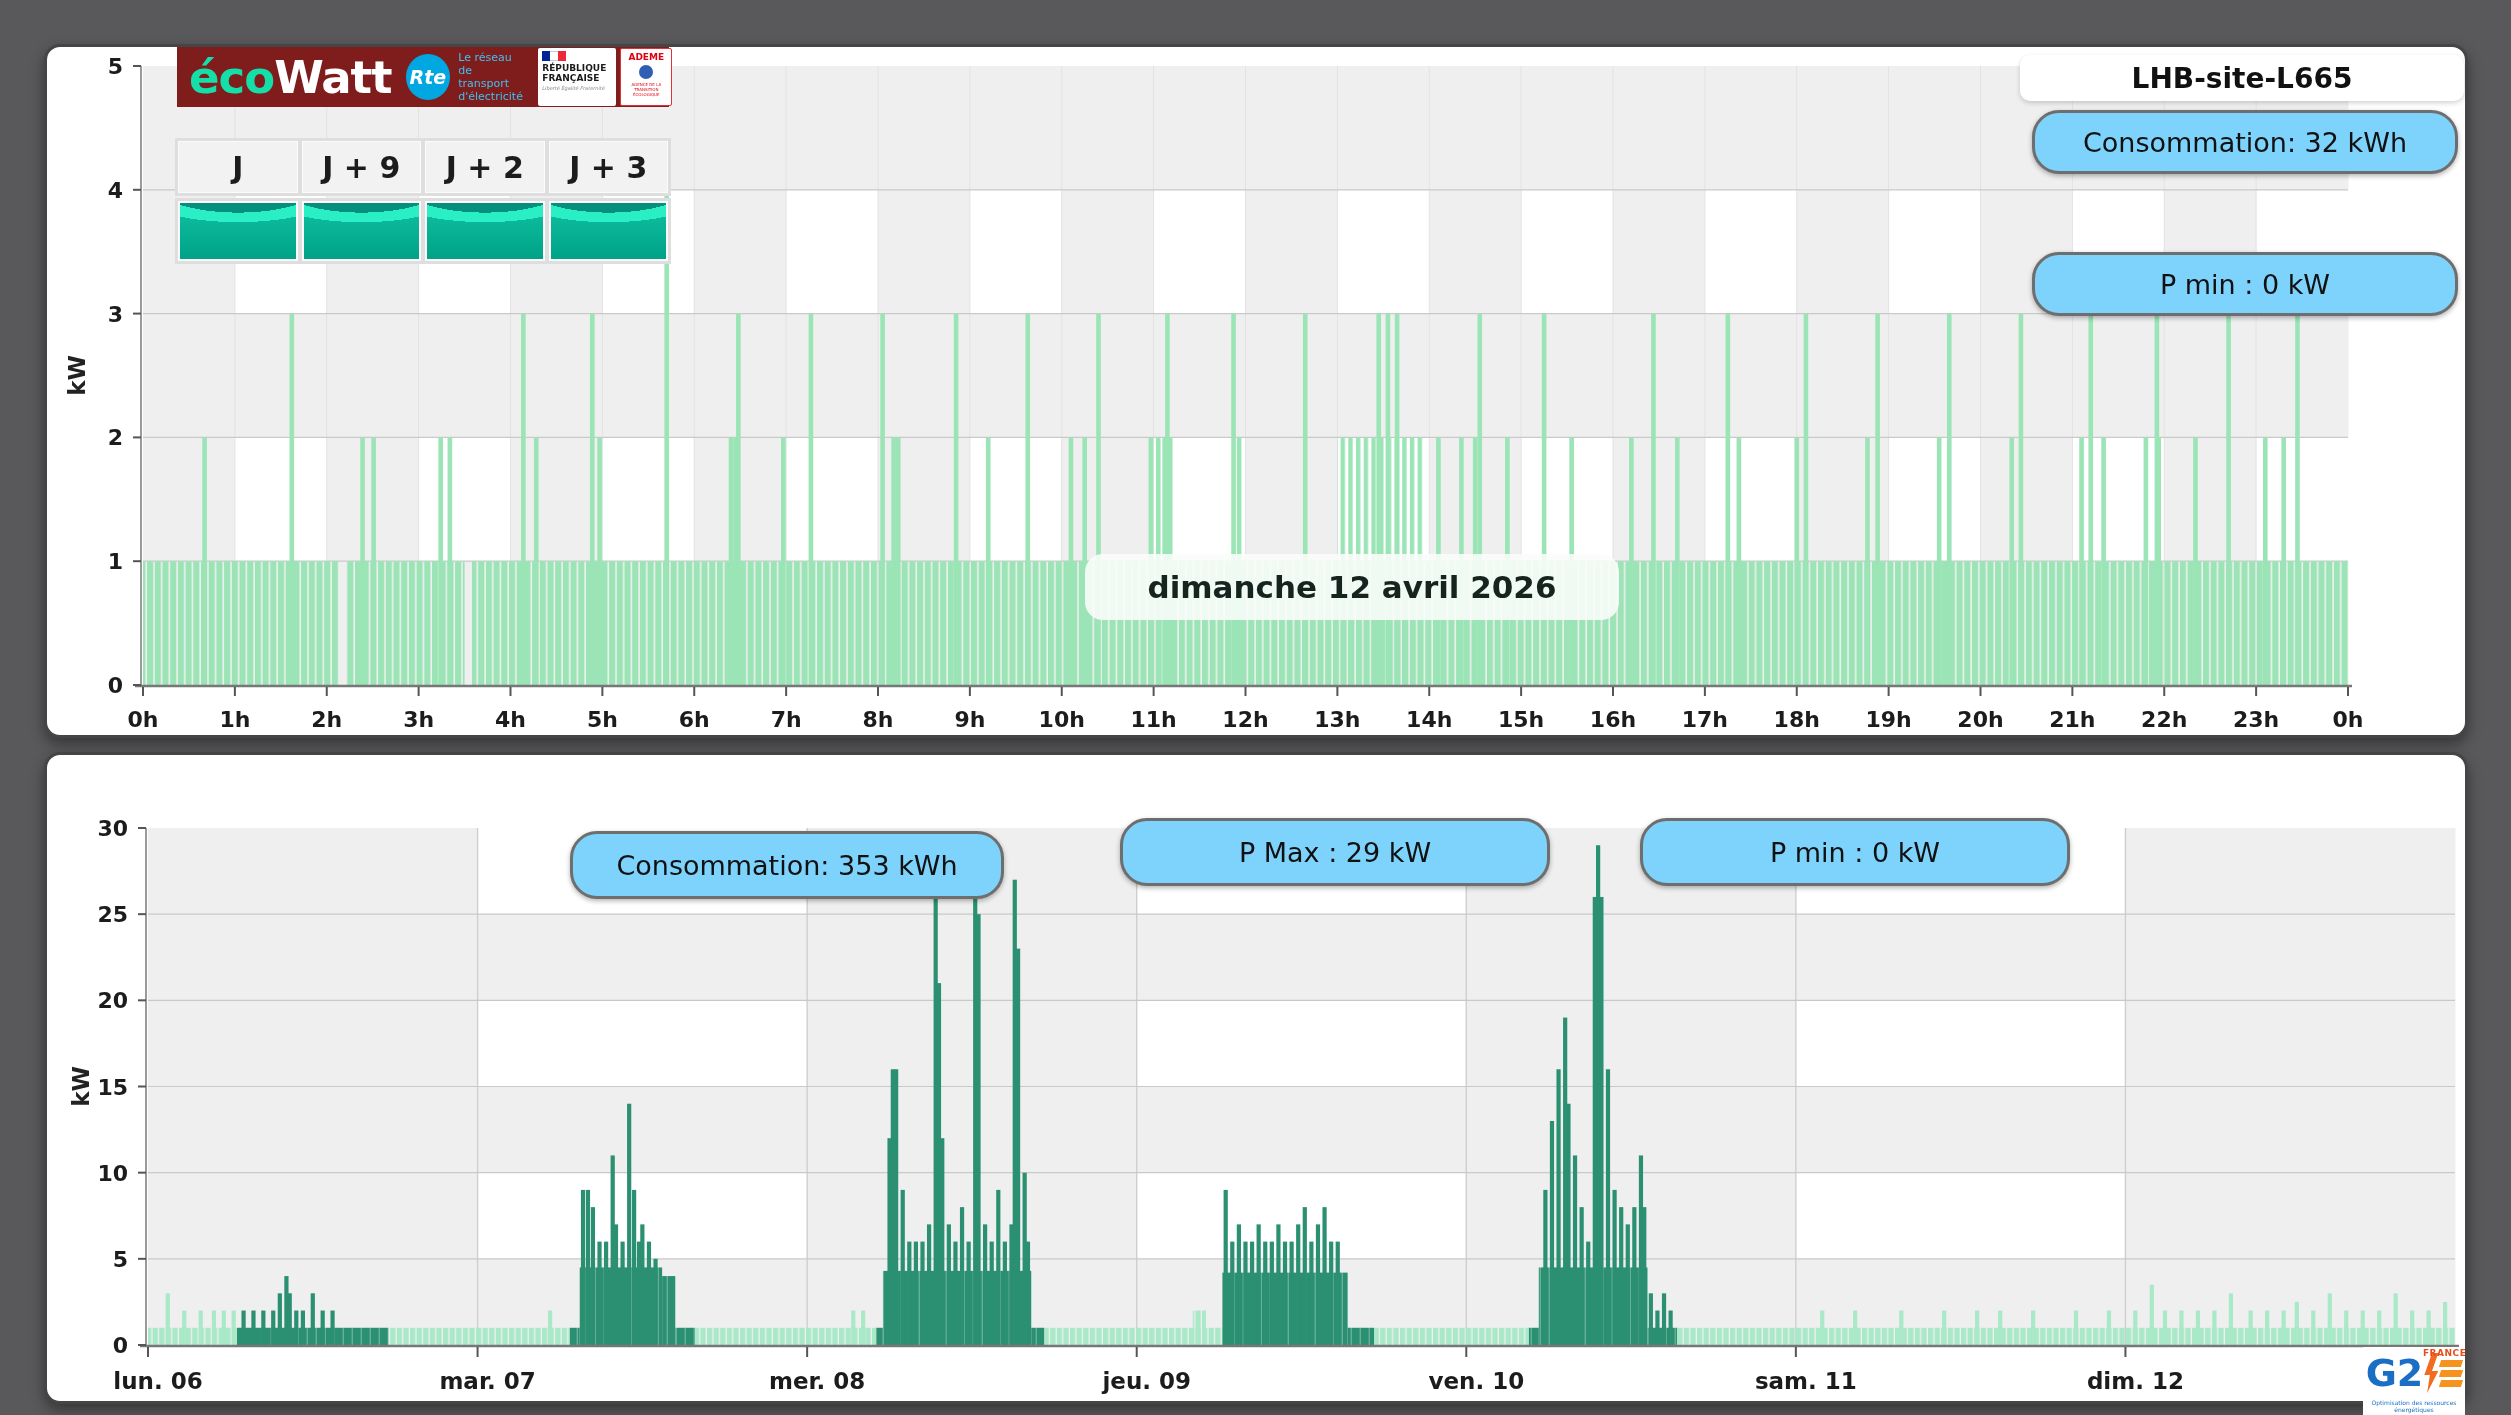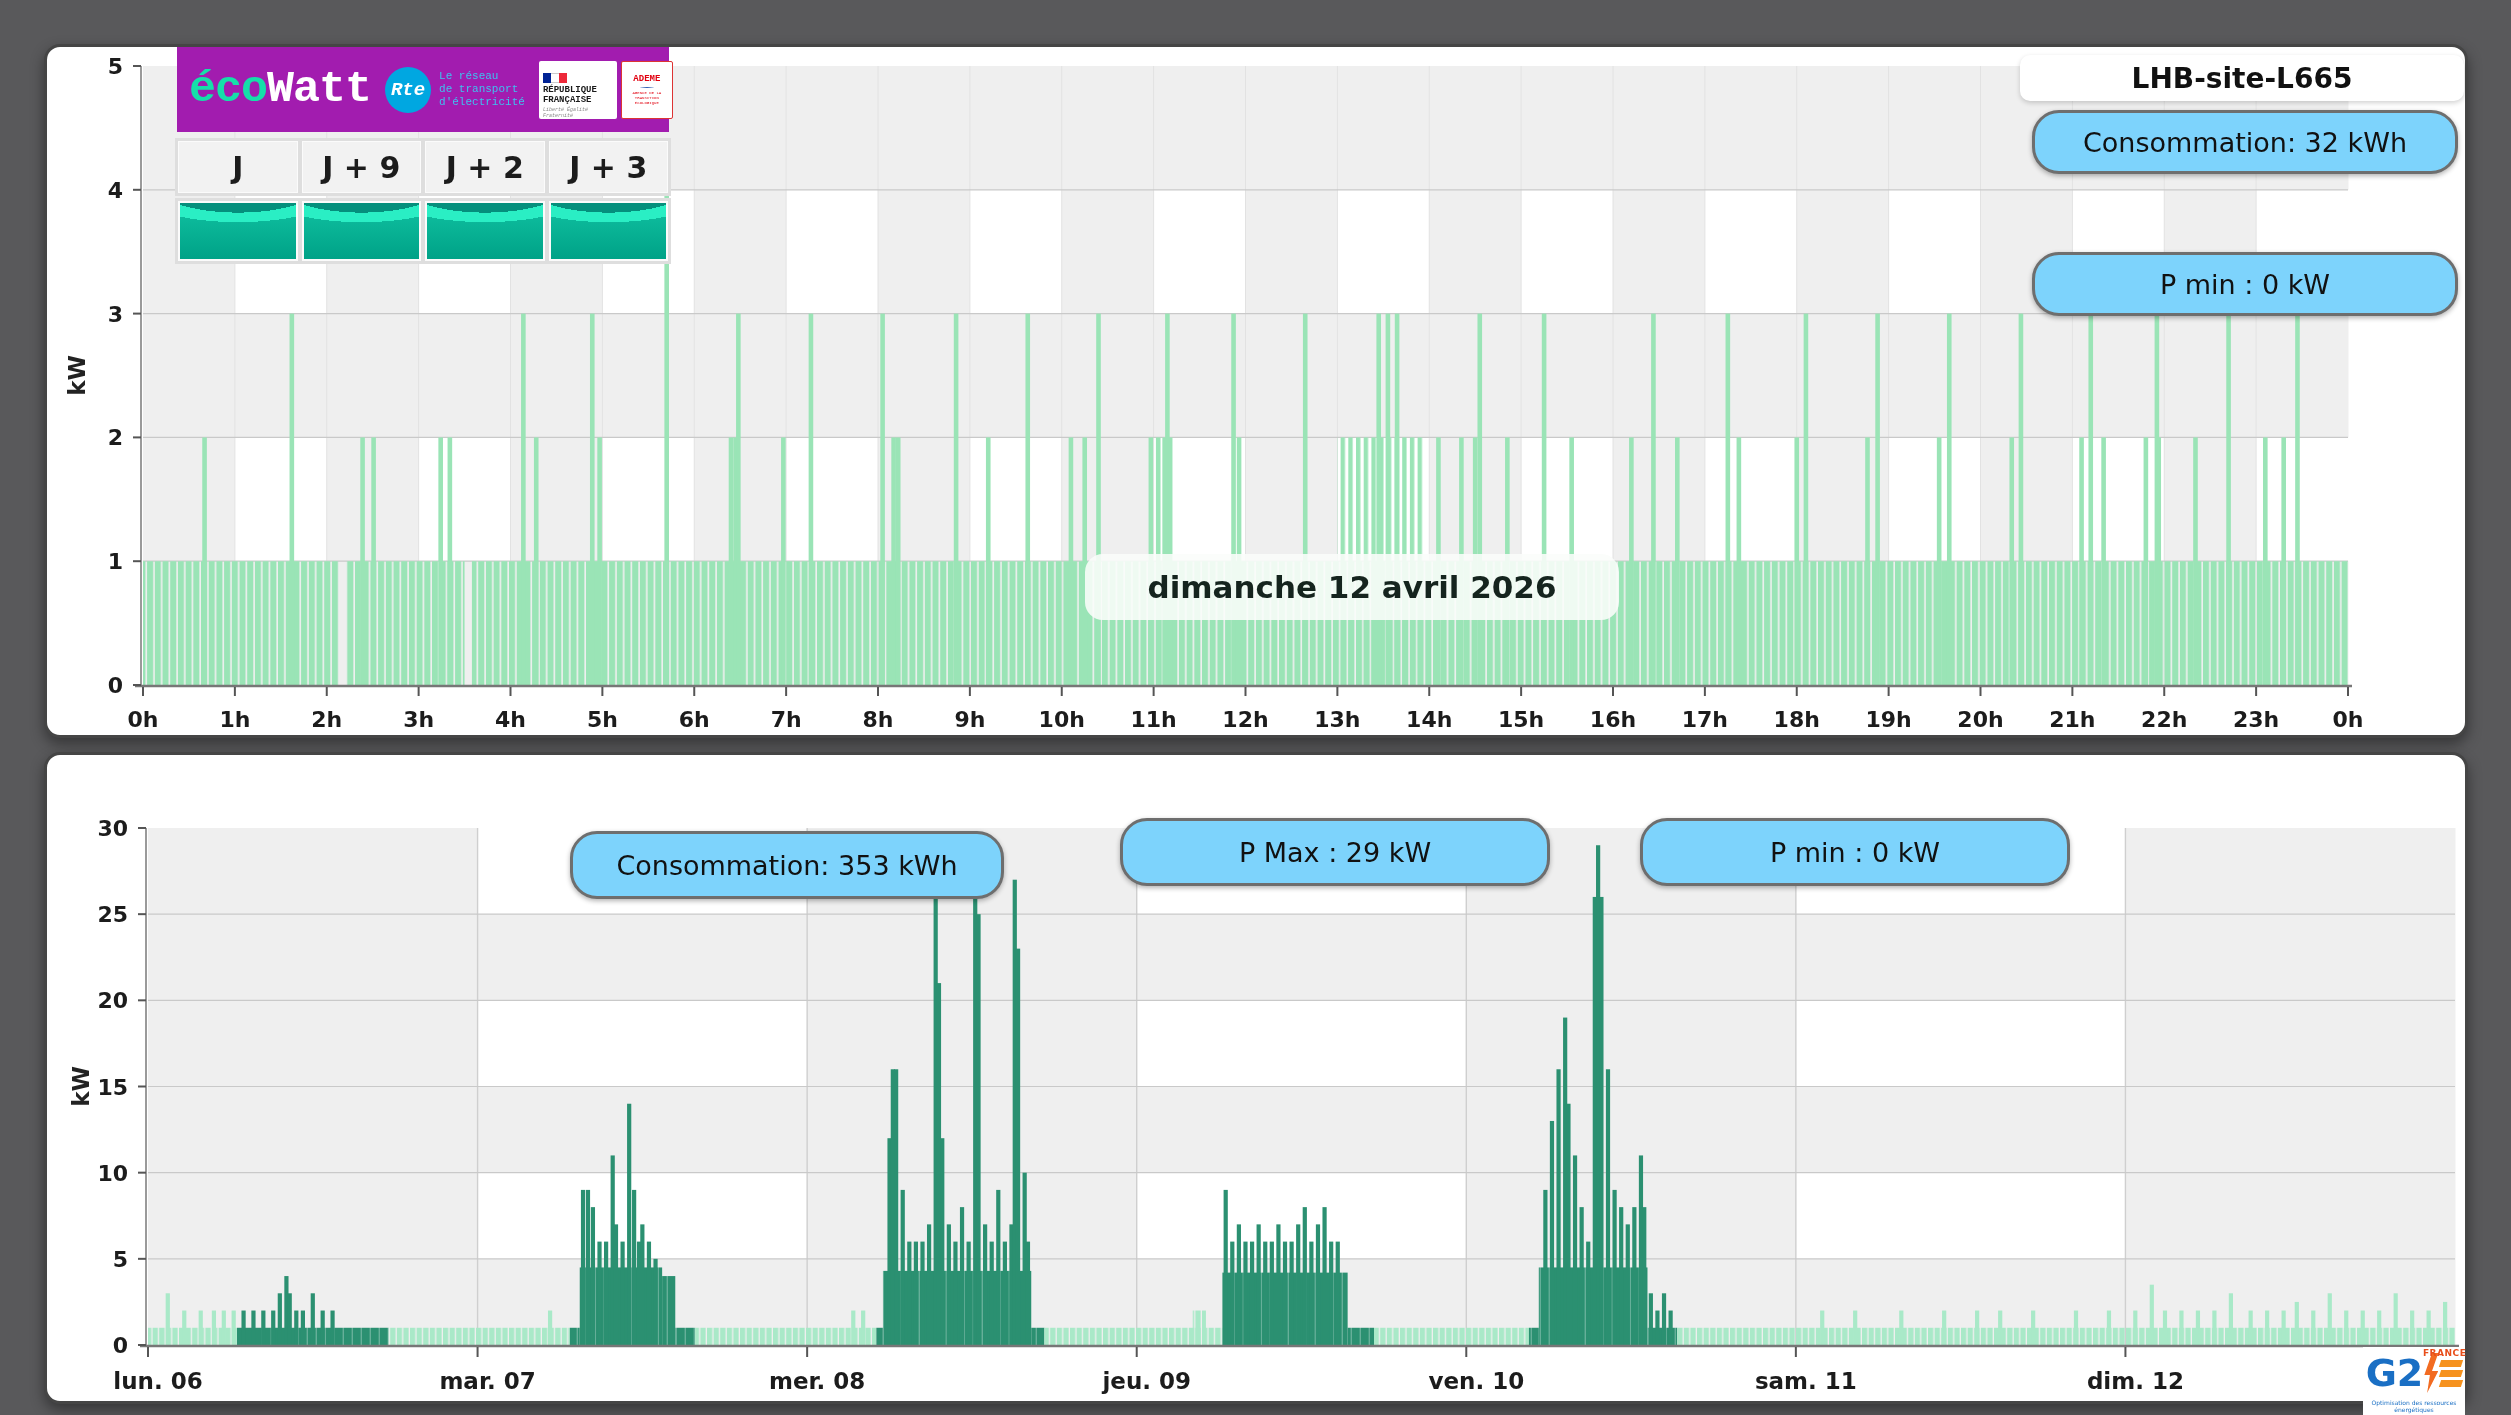--- a/index.html
+++ b/index.html
@@ -6,32 +6,32 @@
   .stage{position:relative;width:2511px;height:1415px;background:#59595b;overflow:hidden;
          font-family:"DejaVu Sans",sans-serif;}
   .panel{position:absolute;left:44px;width:2418px;background:#ffffff;border:3px solid #454545;
          border-radius:16px;box-shadow:0 6px 14px rgba(0,0,0,.40);}
   .panel-top{top:44px;height:688px;}
   .panel-bottom{top:752px;height:646px;}
   .chart-svg{position:absolute;left:0;top:0;}
   svg text{font-family:"DejaVu Sans",sans-serif;}
 
   
-  .banner{position:absolute;left:130px;top:0px;width:492px;height:85px;background:#a21caf;
-          display:flex;align-items:center;gap:14px;padding:0 12px;box-sizing:border-box;z-index:5;font-family:Liberation Mono, monospace;}
+  .banner{position:absolute;left:130px;top:0px;width:492px;height:60px;background:#7f1d1d;
+          display:flex;align-items:center;gap:14px;padding:0 12px;box-sizing:border-box;z-index:5;}
   .ecowatt-word{font-size:45px;font-weight:bold;letter-spacing:-1px;white-space:nowrap;}
   .ecowatt-word .eco{color:#15dfa9;}
   .ecowatt-word .watt{color:#ffffff;}
   .rte-group{display:flex;align-items:center;gap:8px;}
   .rte-circle{width:46px;height:46px;border-radius:50%;background:#00a7e1;color:#fff;
               display:flex;align-items:center;justify-content:center;font-size:19px;
               font-weight:bold;font-style:italic;}
   .rte-tagline{color:#3fc1f0;font-size:11px;line-height:13px;white-space:pre-line;}
   .gov-cards{display:flex;gap:4px;margin-left:auto;}
-  .gov-card{background:#ffffff;border-radius:2px;padding:12px 4px;height:58px;box-sizing:border-box;}
+  .gov-card{background:#ffffff;border-radius:2px;padding:3px 4px;height:58px;box-sizing:border-box;}
   .rf-card{width:78px;}
   .rf-flag{display:flex;height:10px;width:24px;margin-bottom:2px;}
   .rf-flag span{flex:1;}
   .rf-b{background:#002395;} .rf-w{background:#fff;border-top:1px solid #ccc;border-bottom:1px solid #ccc;} .rf-r{background:#ed2939;}
   .rf-name{font-size:9px;font-weight:bold;color:#1a1a1a;line-height:10px;}
   .rf-motto{font-size:5px;color:#888;font-style:italic;line-height:6px;margin-top:2px;}
   .ademe-card{width:52px;border:1px solid #d33;display:flex;flex-direction:column;align-items:center;}
   .ademe-name{font-size:9px;font-weight:bold;color:#e1000f;}
   .ademe-globe{width:14px;height:14px;border-radius:50%;background:#2f5fb3;margin:3px 0;}
   .ademe-lines{font-size:4px;color:#e1000f;line-height:5px;text-align:center;}

